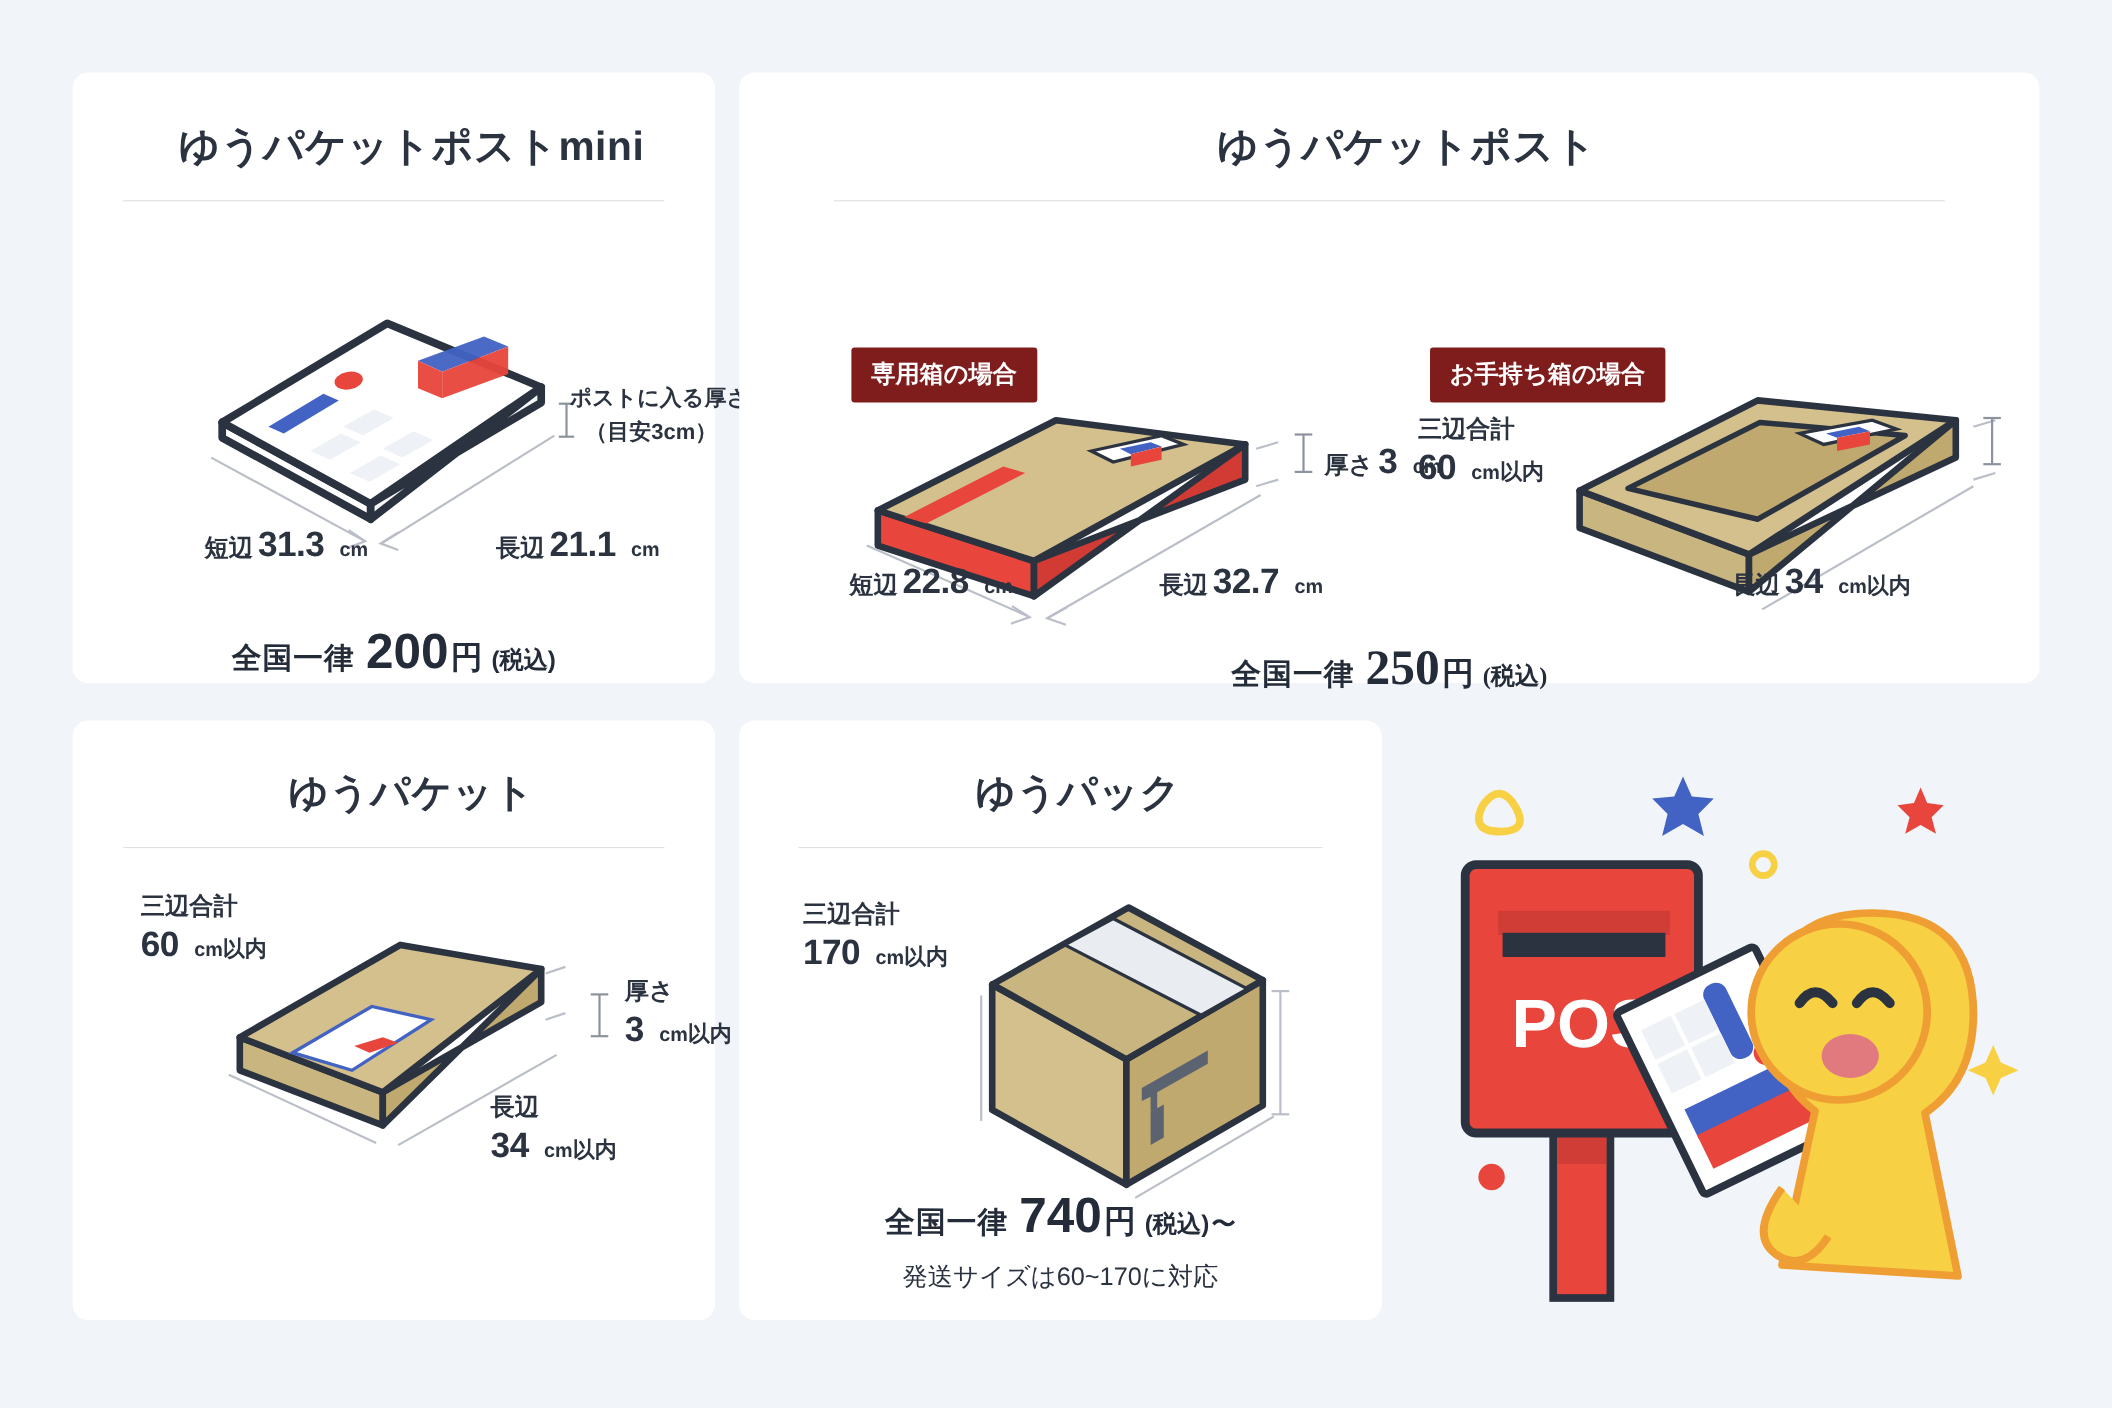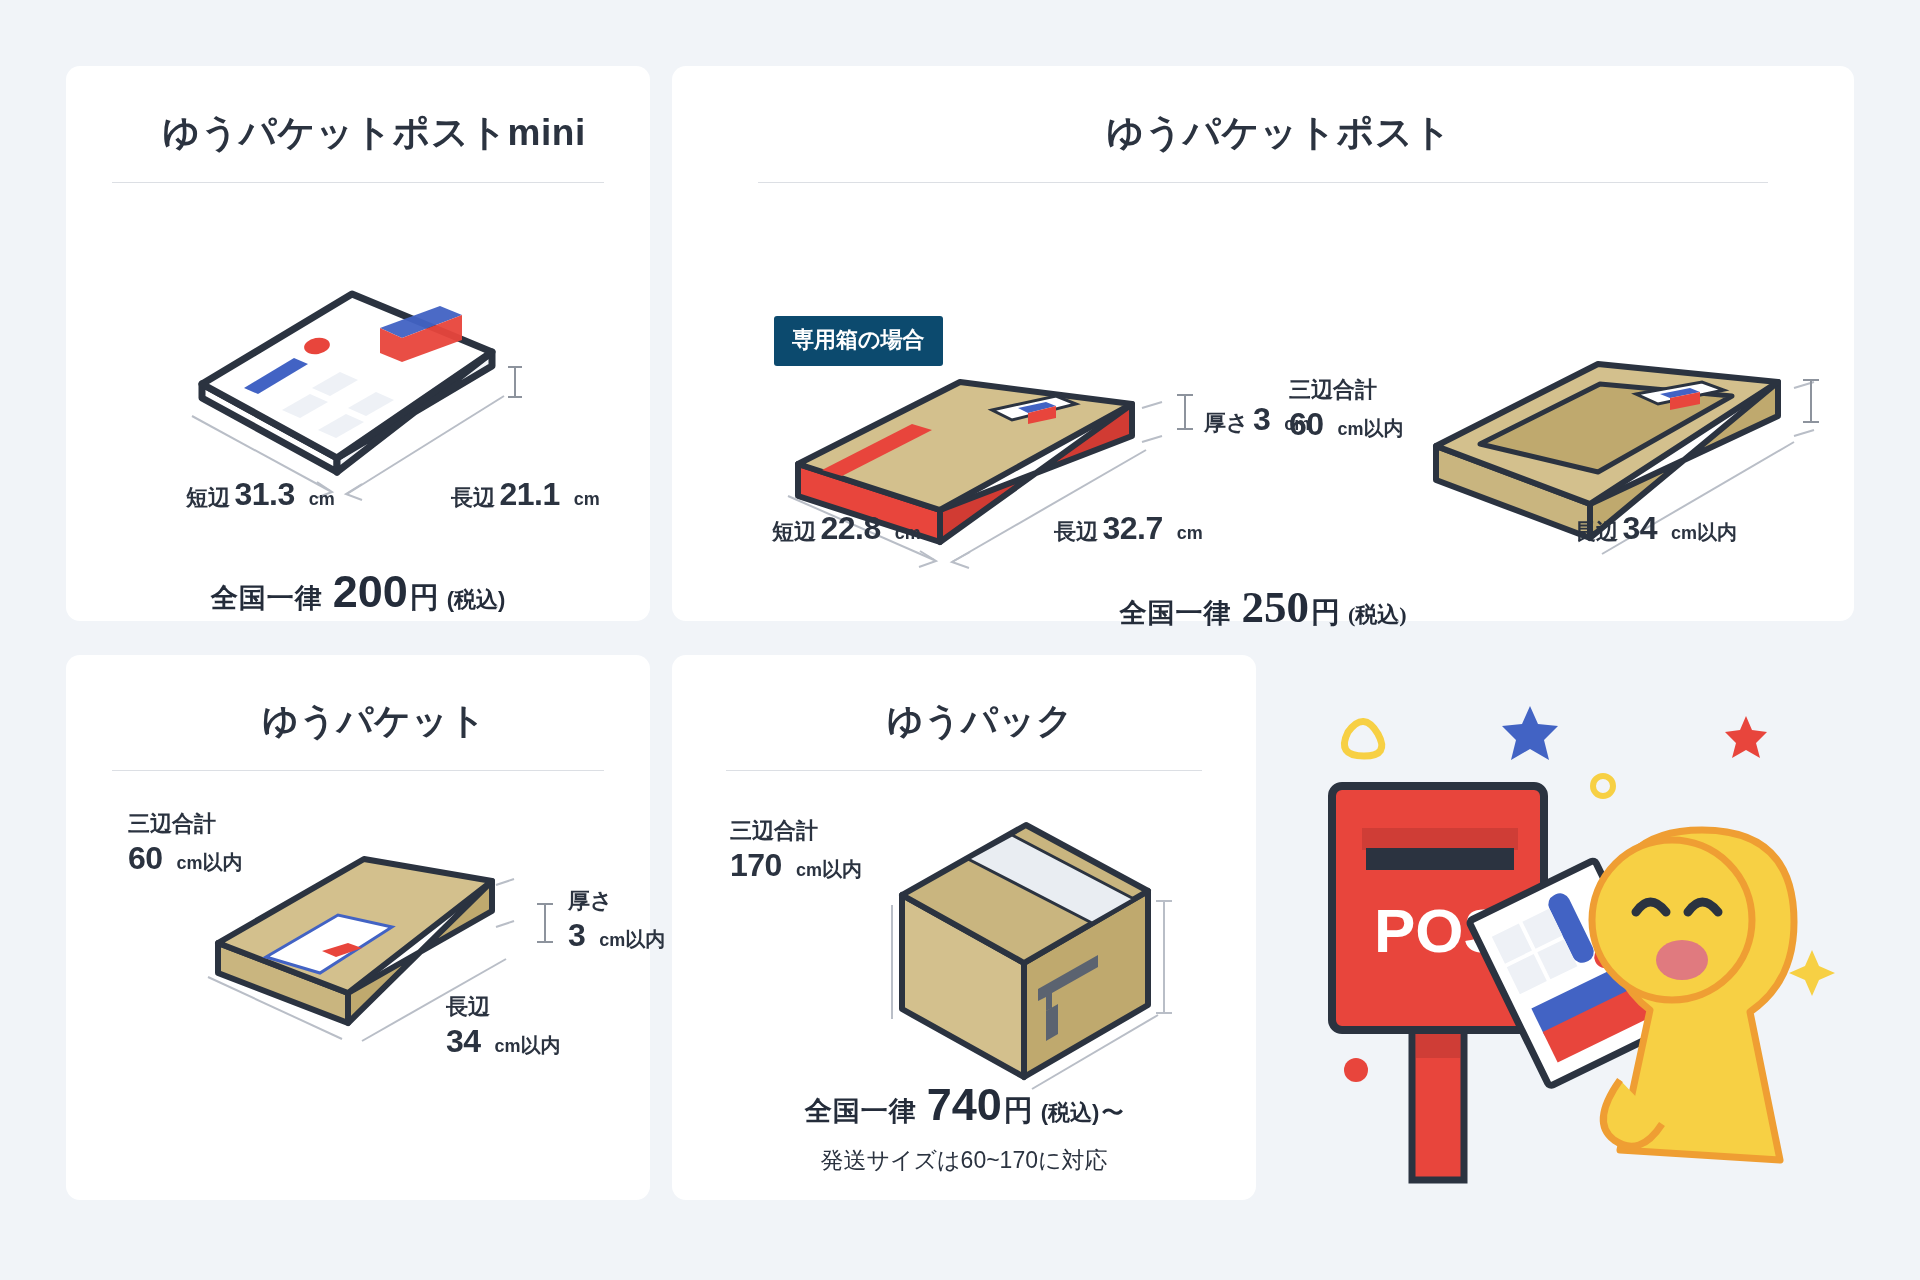--- a/index.html
+++ b/index.html
@@ -68,21 +68,21 @@
   .dim .unit { font-size: 18px; font-weight: 700; padding-left: 14px; }
   .dim .note { font-size: 20px; font-weight: 700; }
 
   .annot {
     position: absolute; white-space: nowrap;
     font-size: 20px; font-weight: 700; color: #2b3340; line-height: 1.55;
   }
 
   .badge {
     position: absolute;
-    background: #0c4a6e;
+    background: #7f1d1d;
     color: #ffffff;
     font-size: 22px;
     font-weight: 700;
     padding: 9px 18px 11px 18px;
     border-radius: 3px;
     white-space: nowrap;
   }
 
   svg { display: block; overflow: visible; }
   .ill { position: absolute; }
@@ -121,40 +121,45 @@
       <path d="M185 258 L342 160" stroke="#b9bec7" stroke-width="2" fill="none"></path>
       <path d="M155 246 L170 256 L154 262" stroke="#b9bec7" stroke-width="2" fill="none"></path>
       <path d="M200 248 L184 258 L200 264" stroke="#b9bec7" stroke-width="2" fill="none"></path>
     </svg>
 
     <svg class="ill" style="left:438px; top:297px;" width="22" height="40" viewBox="0 0 22 40">
       <line x1="11" y1="4" x2="11" y2="34" stroke="#8d939d" stroke-width="2"></line>
       <line x1="4" y1="4" x2="18" y2="4" stroke="#8d939d" stroke-width="2"></line>
       <line x1="4" y1="34" x2="18" y2="34" stroke="#8d939d" stroke-width="2"></line>
     </svg>
+    <div class="annot" style="left:452px; top:281px;">
+      <div>ポストに入る厚さ</div>
+      <div style="margin-left:14px;">（目安3cm）</div>
+    </div>
 
     <div class="dim" style="left:120px; top:408px;">
       <span class="lbl">短辺</span>
       <span class="val">31.3</span><span class="unit">cm</span>
     </div>
     <div class="dim" style="left:385px; top:408px;">
       <span class="lbl">長辺</span>
       <span class="val">21.1</span><span class="unit">cm</span>
     </div>
 
     <div class="price-line" style="top:500px;">
       <span class="price-pre">全国一律</span><span class="price-num">200</span><span class="price-yen">円</span><span class="price-tax">(税込)</span>
     </div>
   </div>
 
   <div class="card" id="card-post">
     <div class="card-title">ゆうパケットポスト</div>
     <div class="title-rule"></div>
 
     <div class="badge" style="left:102px; top:250px;">専用箱の場合</div>
+    <div class="badge" style="left:628px; top:250px;">お手持ち箱の場合</div>
 
     <svg class="ill" style="left:108px; top:280px;" width="410" height="210" viewBox="0 0 410 210">
       <path d="M18 118 L18 150 L160 196 L160 164 Z" fill="#e8453c" stroke="#2b3340" stroke-width="6" stroke-linejoin="round"></path>
       <path d="M160 196 L160 164 L352 90 L352 58 Z" fill="#d13b33" stroke="#2b3340" stroke-width="6" stroke-linejoin="round"></path>
       <path d="M18 118 L180 36 L352 58 L160 164 Z" fill="#d3c08d" stroke="#2b3340" stroke-width="6" stroke-linejoin="round"></path>
       <path d="M42 124 L132 78 L152 84 L62 130 Z" fill="#e8453c"></path>
       <g>
         <path d="M212 64 L276 50 L296 58 L232 74 Z" fill="#ffffff" stroke="#2b3340" stroke-width="3"></path>
         <path d="M238 62 L266 56 L276 60 L248 67 Z" fill="#4263c4"></path>
         <path d="M248 67 L276 60 L276 72 L248 78 Z" fill="#e8453c"></path>

